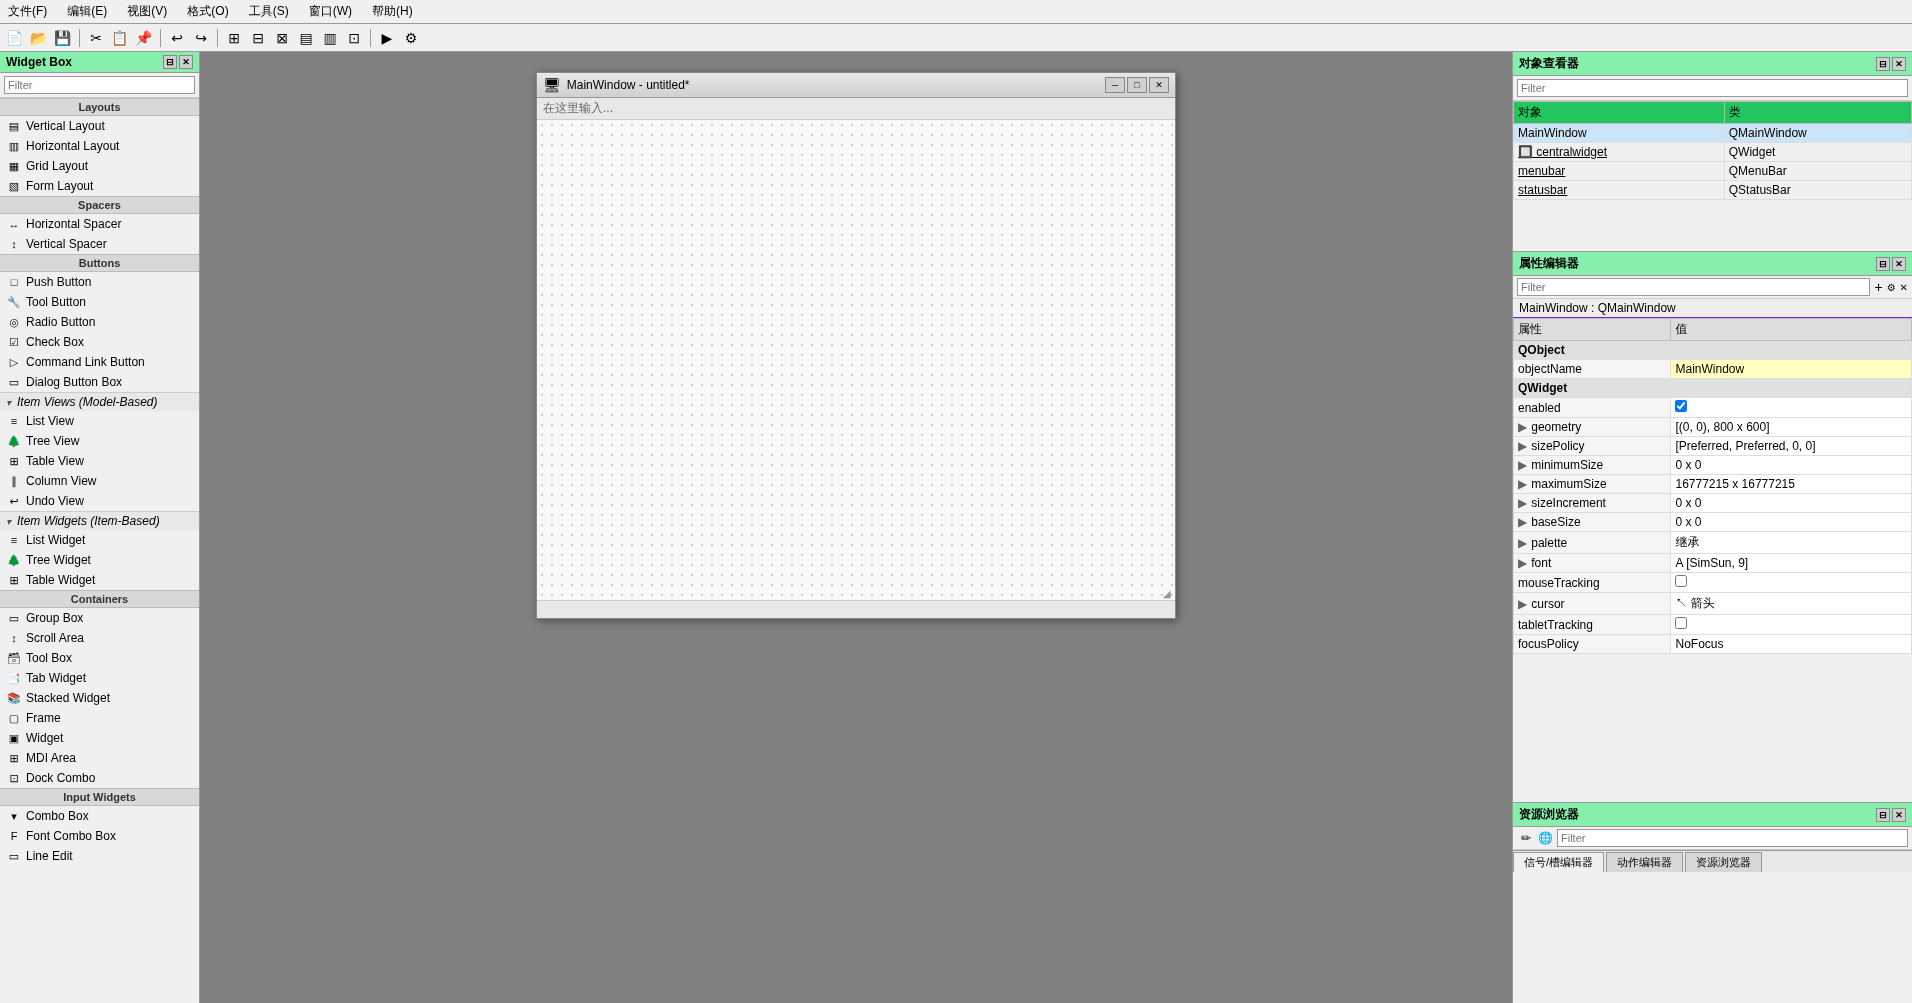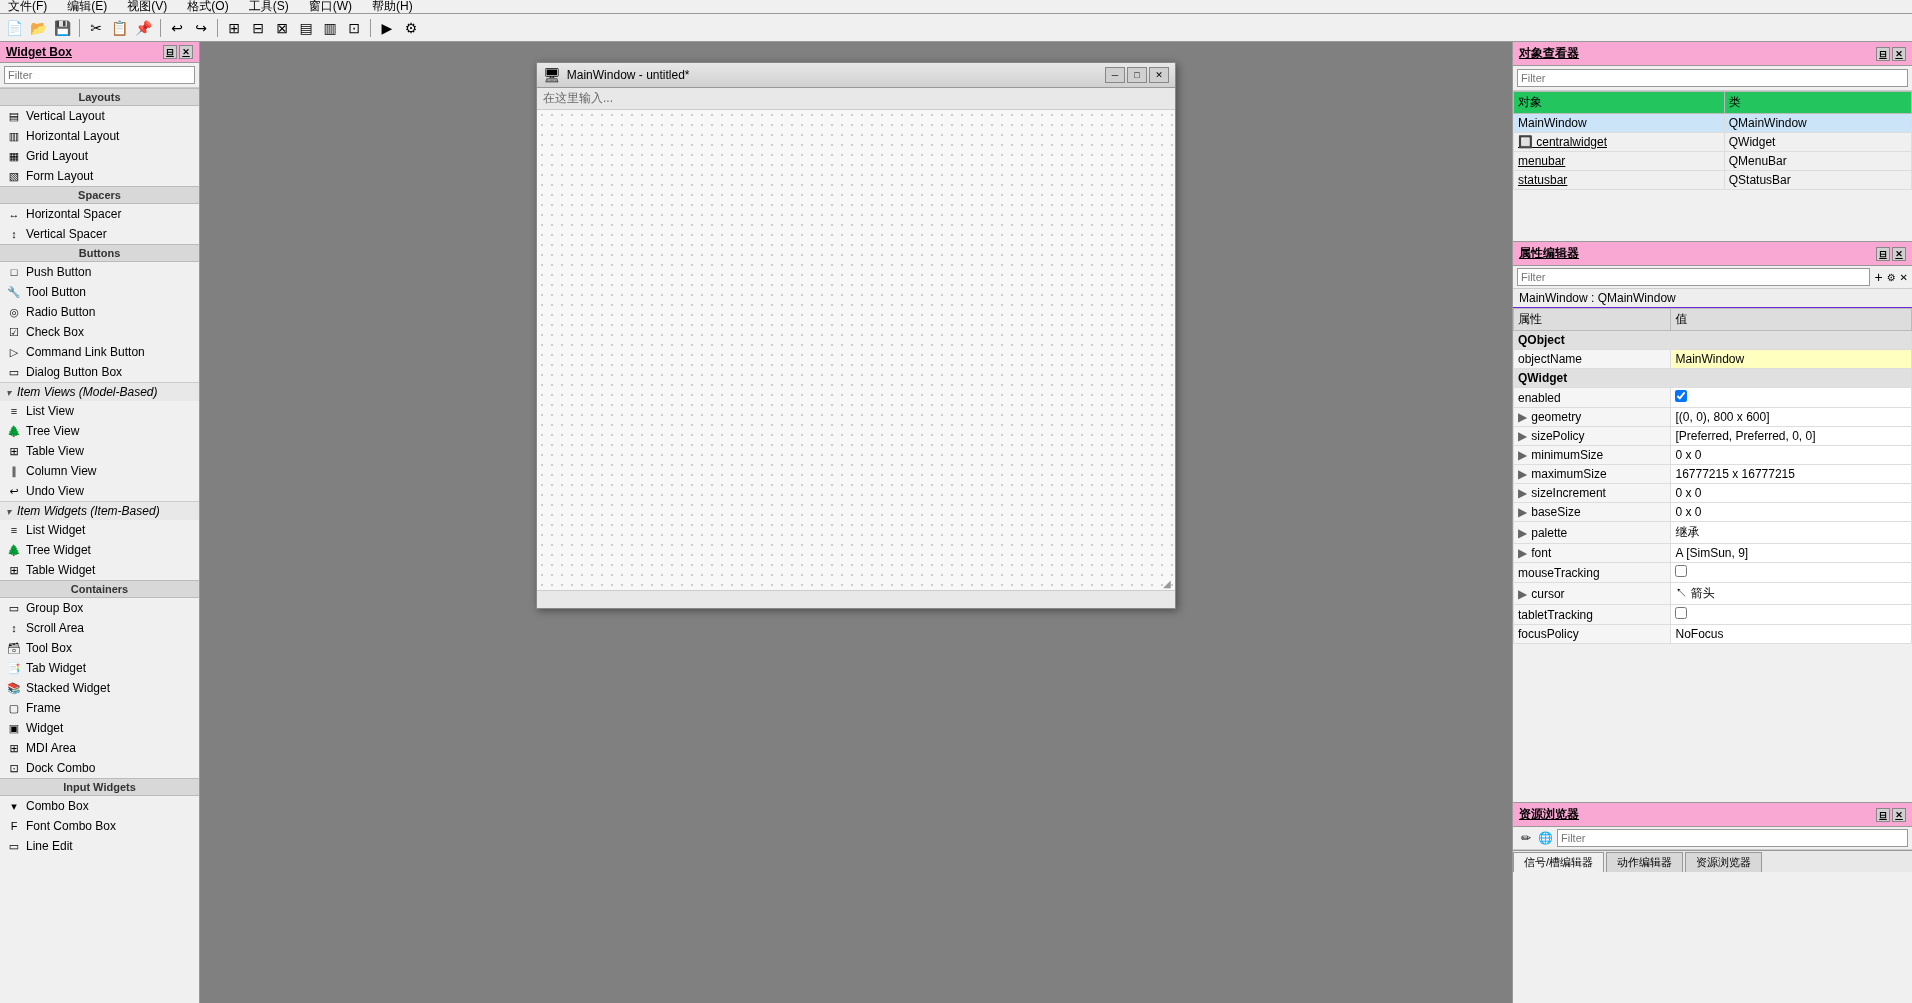--- a/index.html
+++ b/index.html
@@ -2,21 +2,21 @@
 <html><head>
   <meta charset="utf-8">
   <style>
     * { box-sizing: border-box; margin: 0; padding: 0; font-family: 'SimSun', '宋体', sans-serif; font-size: 12px; }
     body { background: #c0c0c0; width: 1912px; height: 1003px; overflow: hidden; display: flex; flex-direction: column; }
 
     
     .menu-bar {
       background: #f0f0f0;
       border-bottom: 1px solid #999;
-      height: 14px;
+      height: 24px;
       display: flex;
       align-items: center;
       padding: 0 4px;
       gap: 12px;
       flex-shrink: 0;
     }
     .menu-item { font-size: 12px; cursor: pointer; padding: 2px 4px; color: #000; }
 
     
     .toolbar {
@@ -49,29 +49,28 @@
     
     .widget-box {
       width: 200px;
       background: #f0f0f0;
       border-right: 1px solid #999;
       display: flex;
       flex-direction: column;
       flex-shrink: 0;
     }
     .panel-title-bar {
-      background: #f9a8d4;
+      background: #86efac;
       border-bottom: 1px solid #999;
       padding: 3px 6px;
       display: flex;
       justify-content: space-between;
       align-items: center;
       font-weight: bold;
       font-size: 12px;
-      text-decoration: underline;
     }
     .panel-title-actions { display: flex; gap: 2px; }
     .panel-title-btn {
       width: 14px; height: 14px;
       background: #d0d0d0;
       border: 1px solid #888;
       cursor: pointer;
       font-size: 9px;
       display: flex; align-items: center; justify-content: center;
     }

